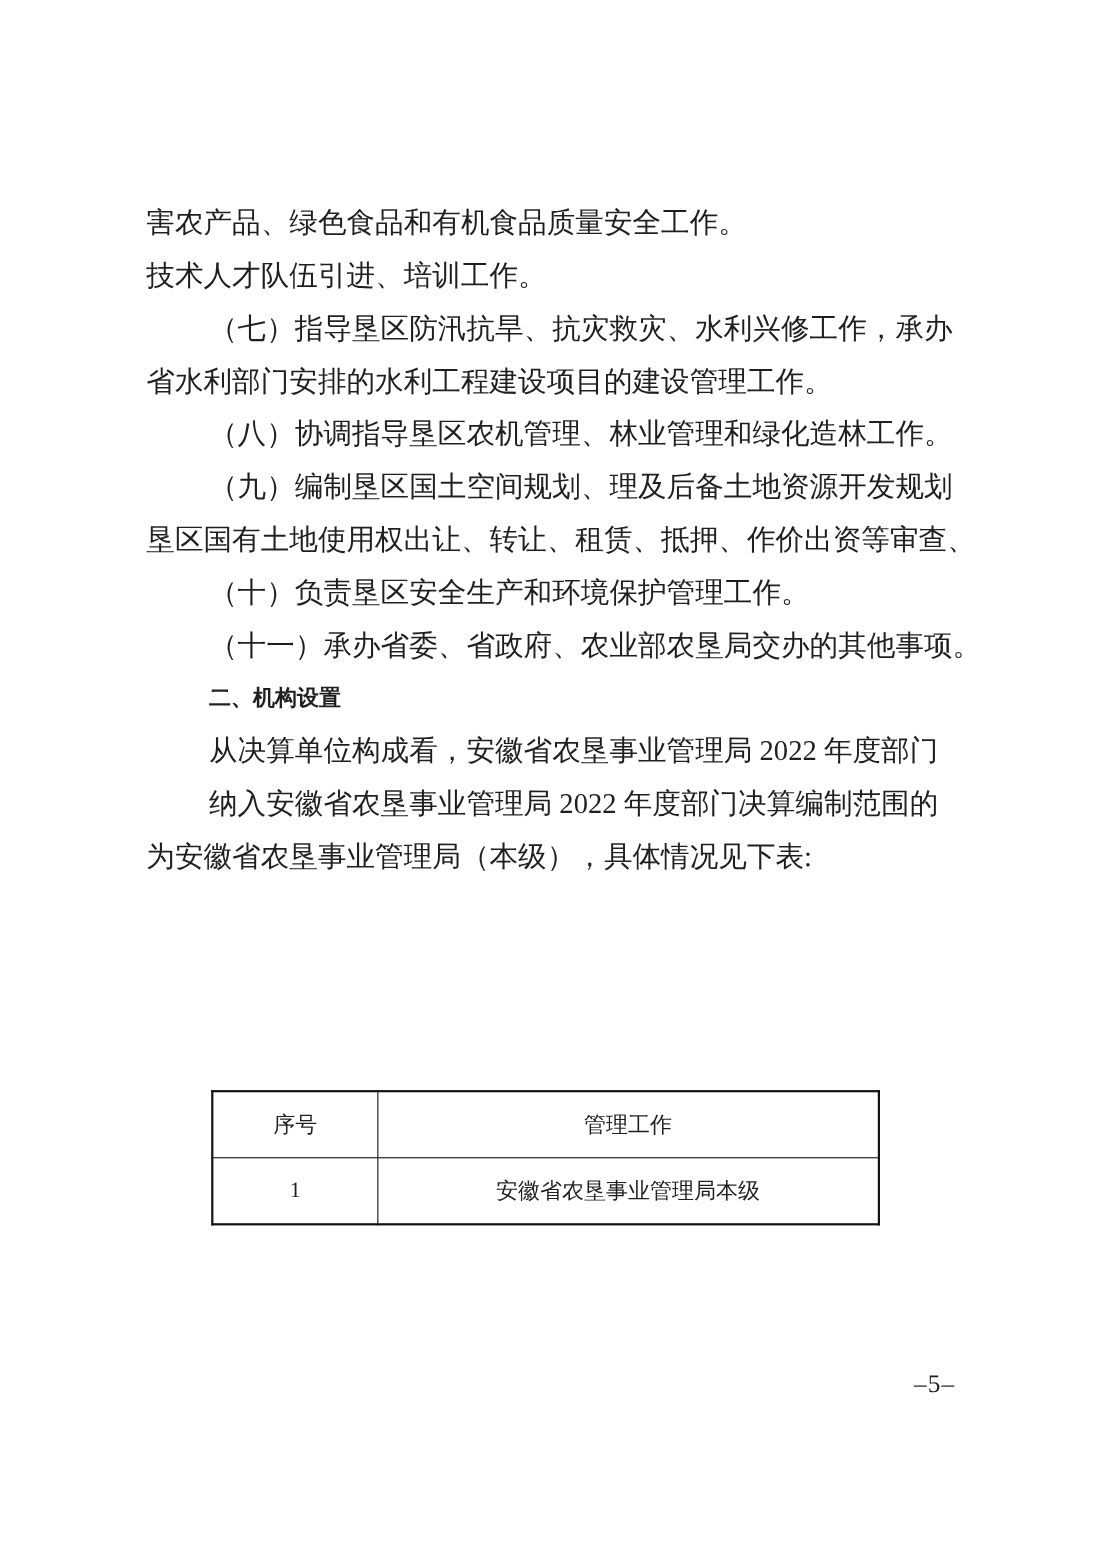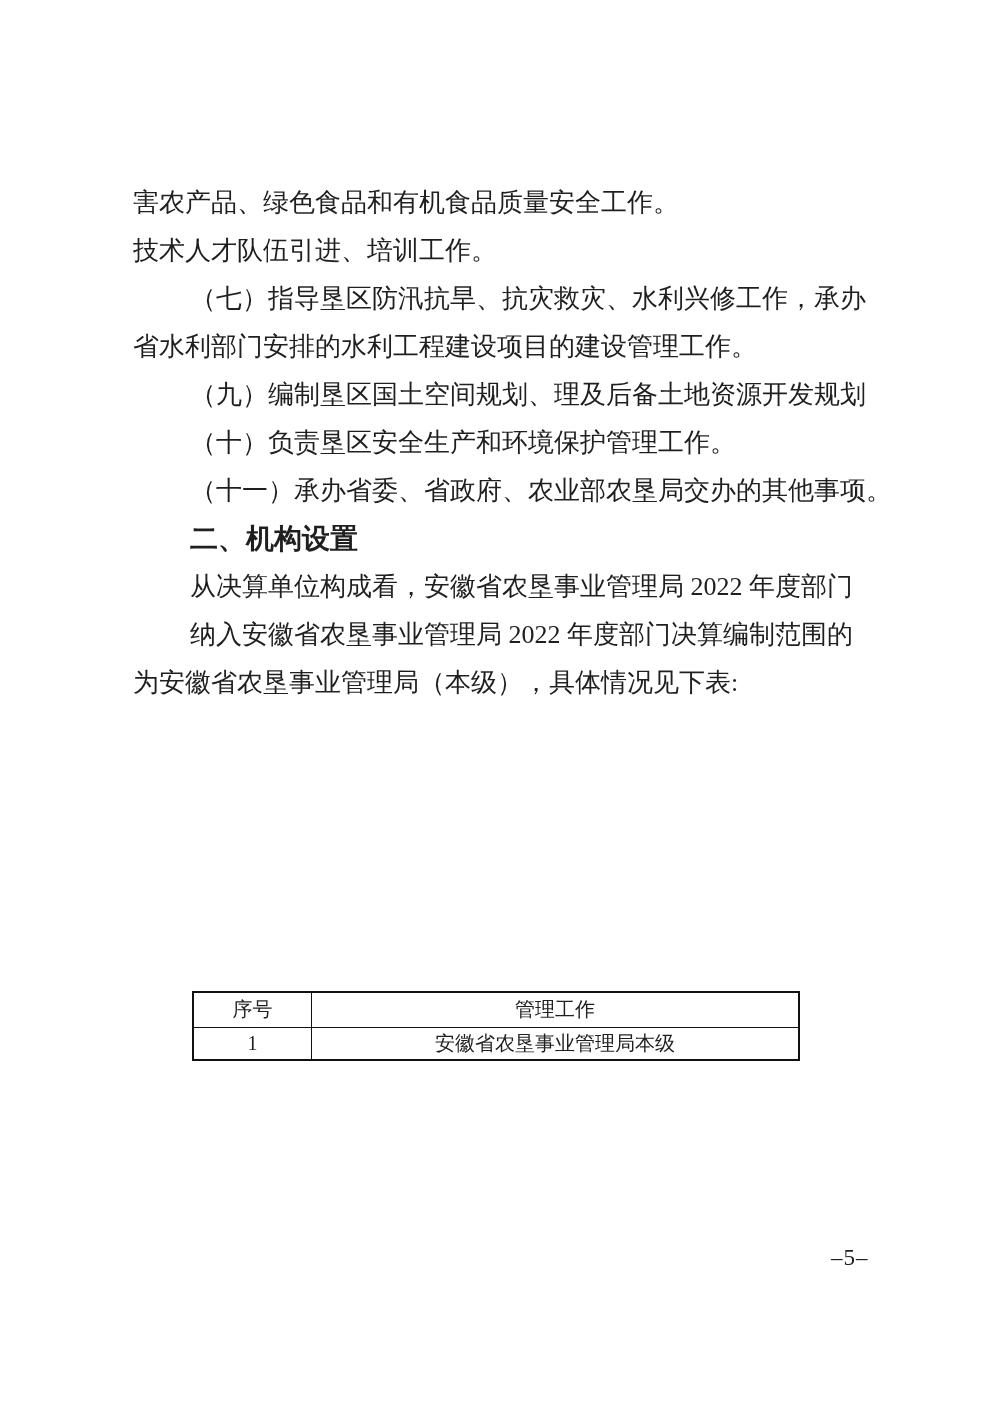--- a/index.html
+++ b/index.html
@@ -28,39 +28,39 @@
     font-size: 26px;
     white-space: nowrap;
     letter-spacing: 0px;
   }
   .line.indent {
     padding-left: 57px;
   }
   .line.heading {
     font-family: "Liberation Sans", "DejaVu Sans", sans-serif;
     font-weight: 700;
-    font-size: 28px;
+    font-size: 20px;
   }
   table.unit-table {
     position: absolute;
     left: 192px;
     top: 991px;
     width: 608px;
     border-collapse: collapse;
     table-layout: fixed;
     border: 2.5px solid #111111;
   }
   table.unit-table th,
   table.unit-table td {
     border: 1.5px solid #111111;
     font-size: 20px;
     font-weight: 400;
     text-align: center;
     vertical-align: middle;
-    padding: 0;
+    padding: 16px;
     font-family: "Liberation Serif", "DejaVu Serif", serif;
     color: #1f1f1f;
   }
   table.unit-table thead tr { height: 35px; }
   table.unit-table tbody tr { height: 33px; }
   .col-index { width: 117px; }
   .page-number {
     position: absolute;
     left: 831px;
     top: 1245px;
@@ -73,21 +73,23 @@
 </head>
 <body>
 
 <div class="page">
 
   <div class="content">
       <div class="line">害农产品、绿色食品和有机食品质量安全工作。</div>
       <div class="line">技术人才队伍引进、培训工作。</div>
       <div class="line indent">（七）指导垦区防汛抗旱、抗灾救灾、水利兴修工作，承办</div>
       <div class="line">省水利部门安排的水利工程建设项目的建设管理工作。</div>
+      <div class="line indent">（八）协调指导垦区农机管理、林业管理和绿化造林工作。</div>
       <div class="line indent">（九）编制垦区国土空间规划、理及后备土地资源开发规划</div>
+      <div class="line">垦区国有土地使用权出让、转让、租赁、抵押、作价出资等审查、</div>
       <div class="line indent">（十）负责垦区安全生产和环境保护管理工作。</div>
       <div class="line indent">（十一）承办省委、省政府、农业部农垦局交办的其他事项。</div>
       <div class="line indent heading">二、机构设置</div>
       <div class="line indent">从决算单位构成看，安徽省农垦事业管理局 2022 年度部门</div>
       <div class="line indent">纳入安徽省农垦事业管理局 2022 年度部门决算编制范围的</div>
       <div class="line">为安徽省农垦事业管理局（本级），具体情况见下表:</div>
     </div>
 
   <table class="unit-table">
     <thead>

